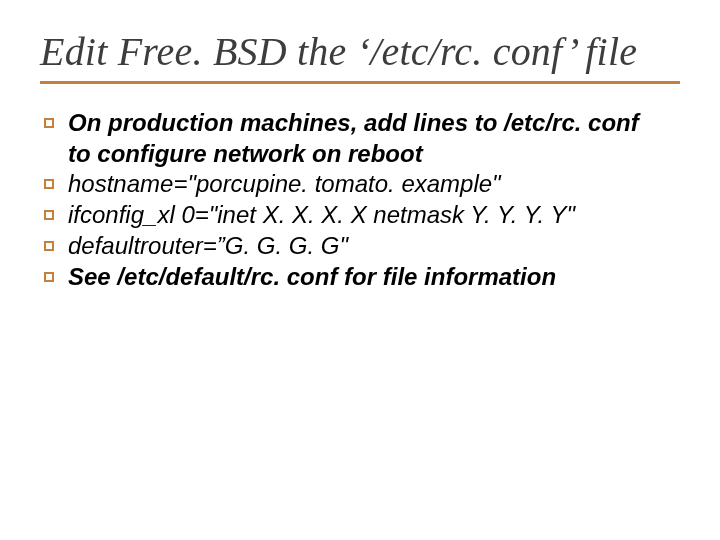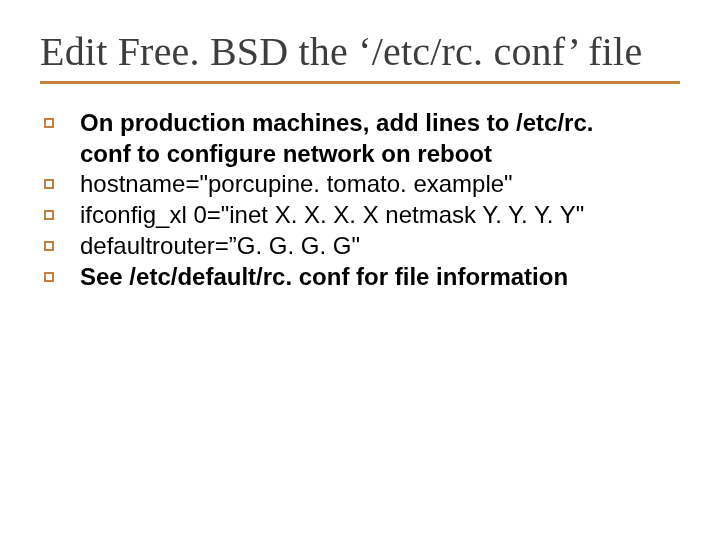--- a/index.html
+++ b/index.html
@@ -10,20 +10,21 @@
     background: #ffffff;
     font-family: Verdana, Geneva, sans-serif;
     color: #000;
     overflow: hidden;
   }
   .slide {
     box-sizing: border-box;
     width: 699px;
     height: 540px;
     padding: 28px 56px 40px 40px;
+    font-style: italic;
   }
   .title {
     font-family: "Times New Roman", Times, serif;
     font-size: 40px;
     font-weight: 400;
     color: #3d3d3d;
     margin: 0 0 6px 0;
     letter-spacing: 0.2px;
   }
   .rule {
@@ -32,21 +33,20 @@
     width: 640px;
     margin-bottom: 24px;
   }
   .body-block {
     padding-left: 4px;
   }
   .item {
     display: flex;
     align-items: flex-start;
     margin: 0;
-    gap: 12px;
   }
   .bullet {
     width: 10px;
     height: 10px;
     border: 2px solid #c5813c;
     box-sizing: border-box;
     flex: 0 0 auto;
     margin-top: 10px;
     margin-right: 14px;
   }

